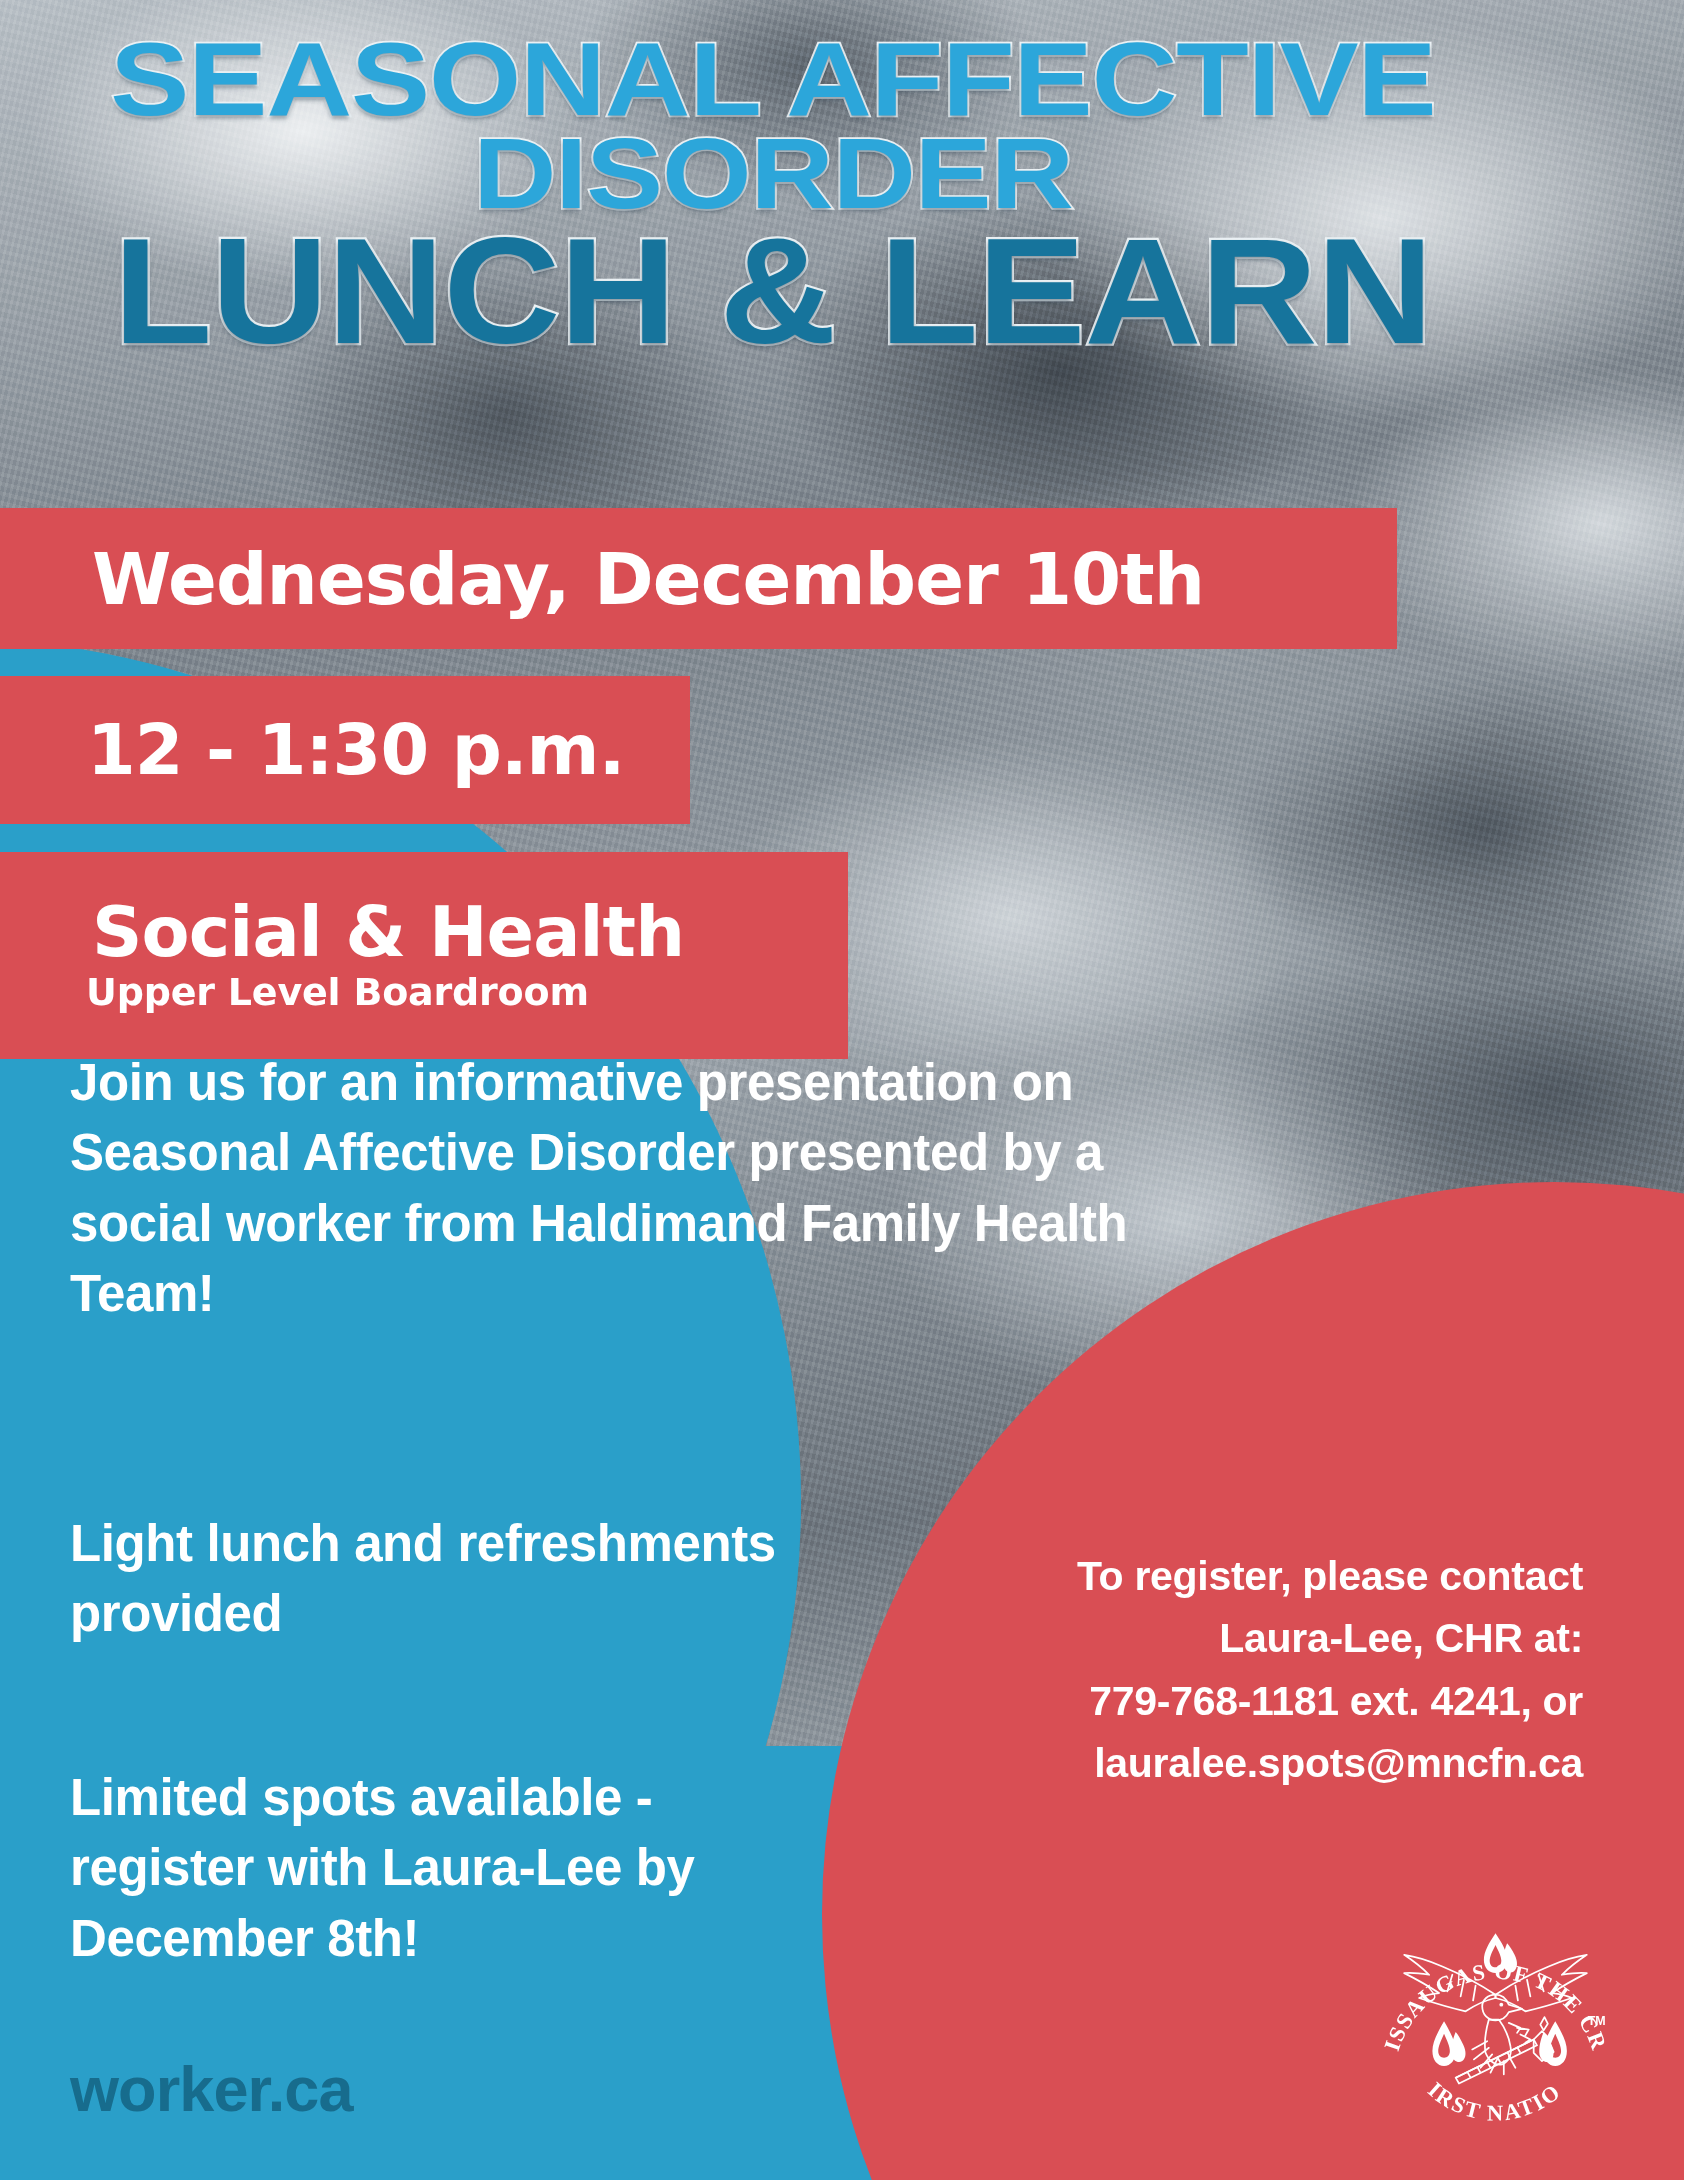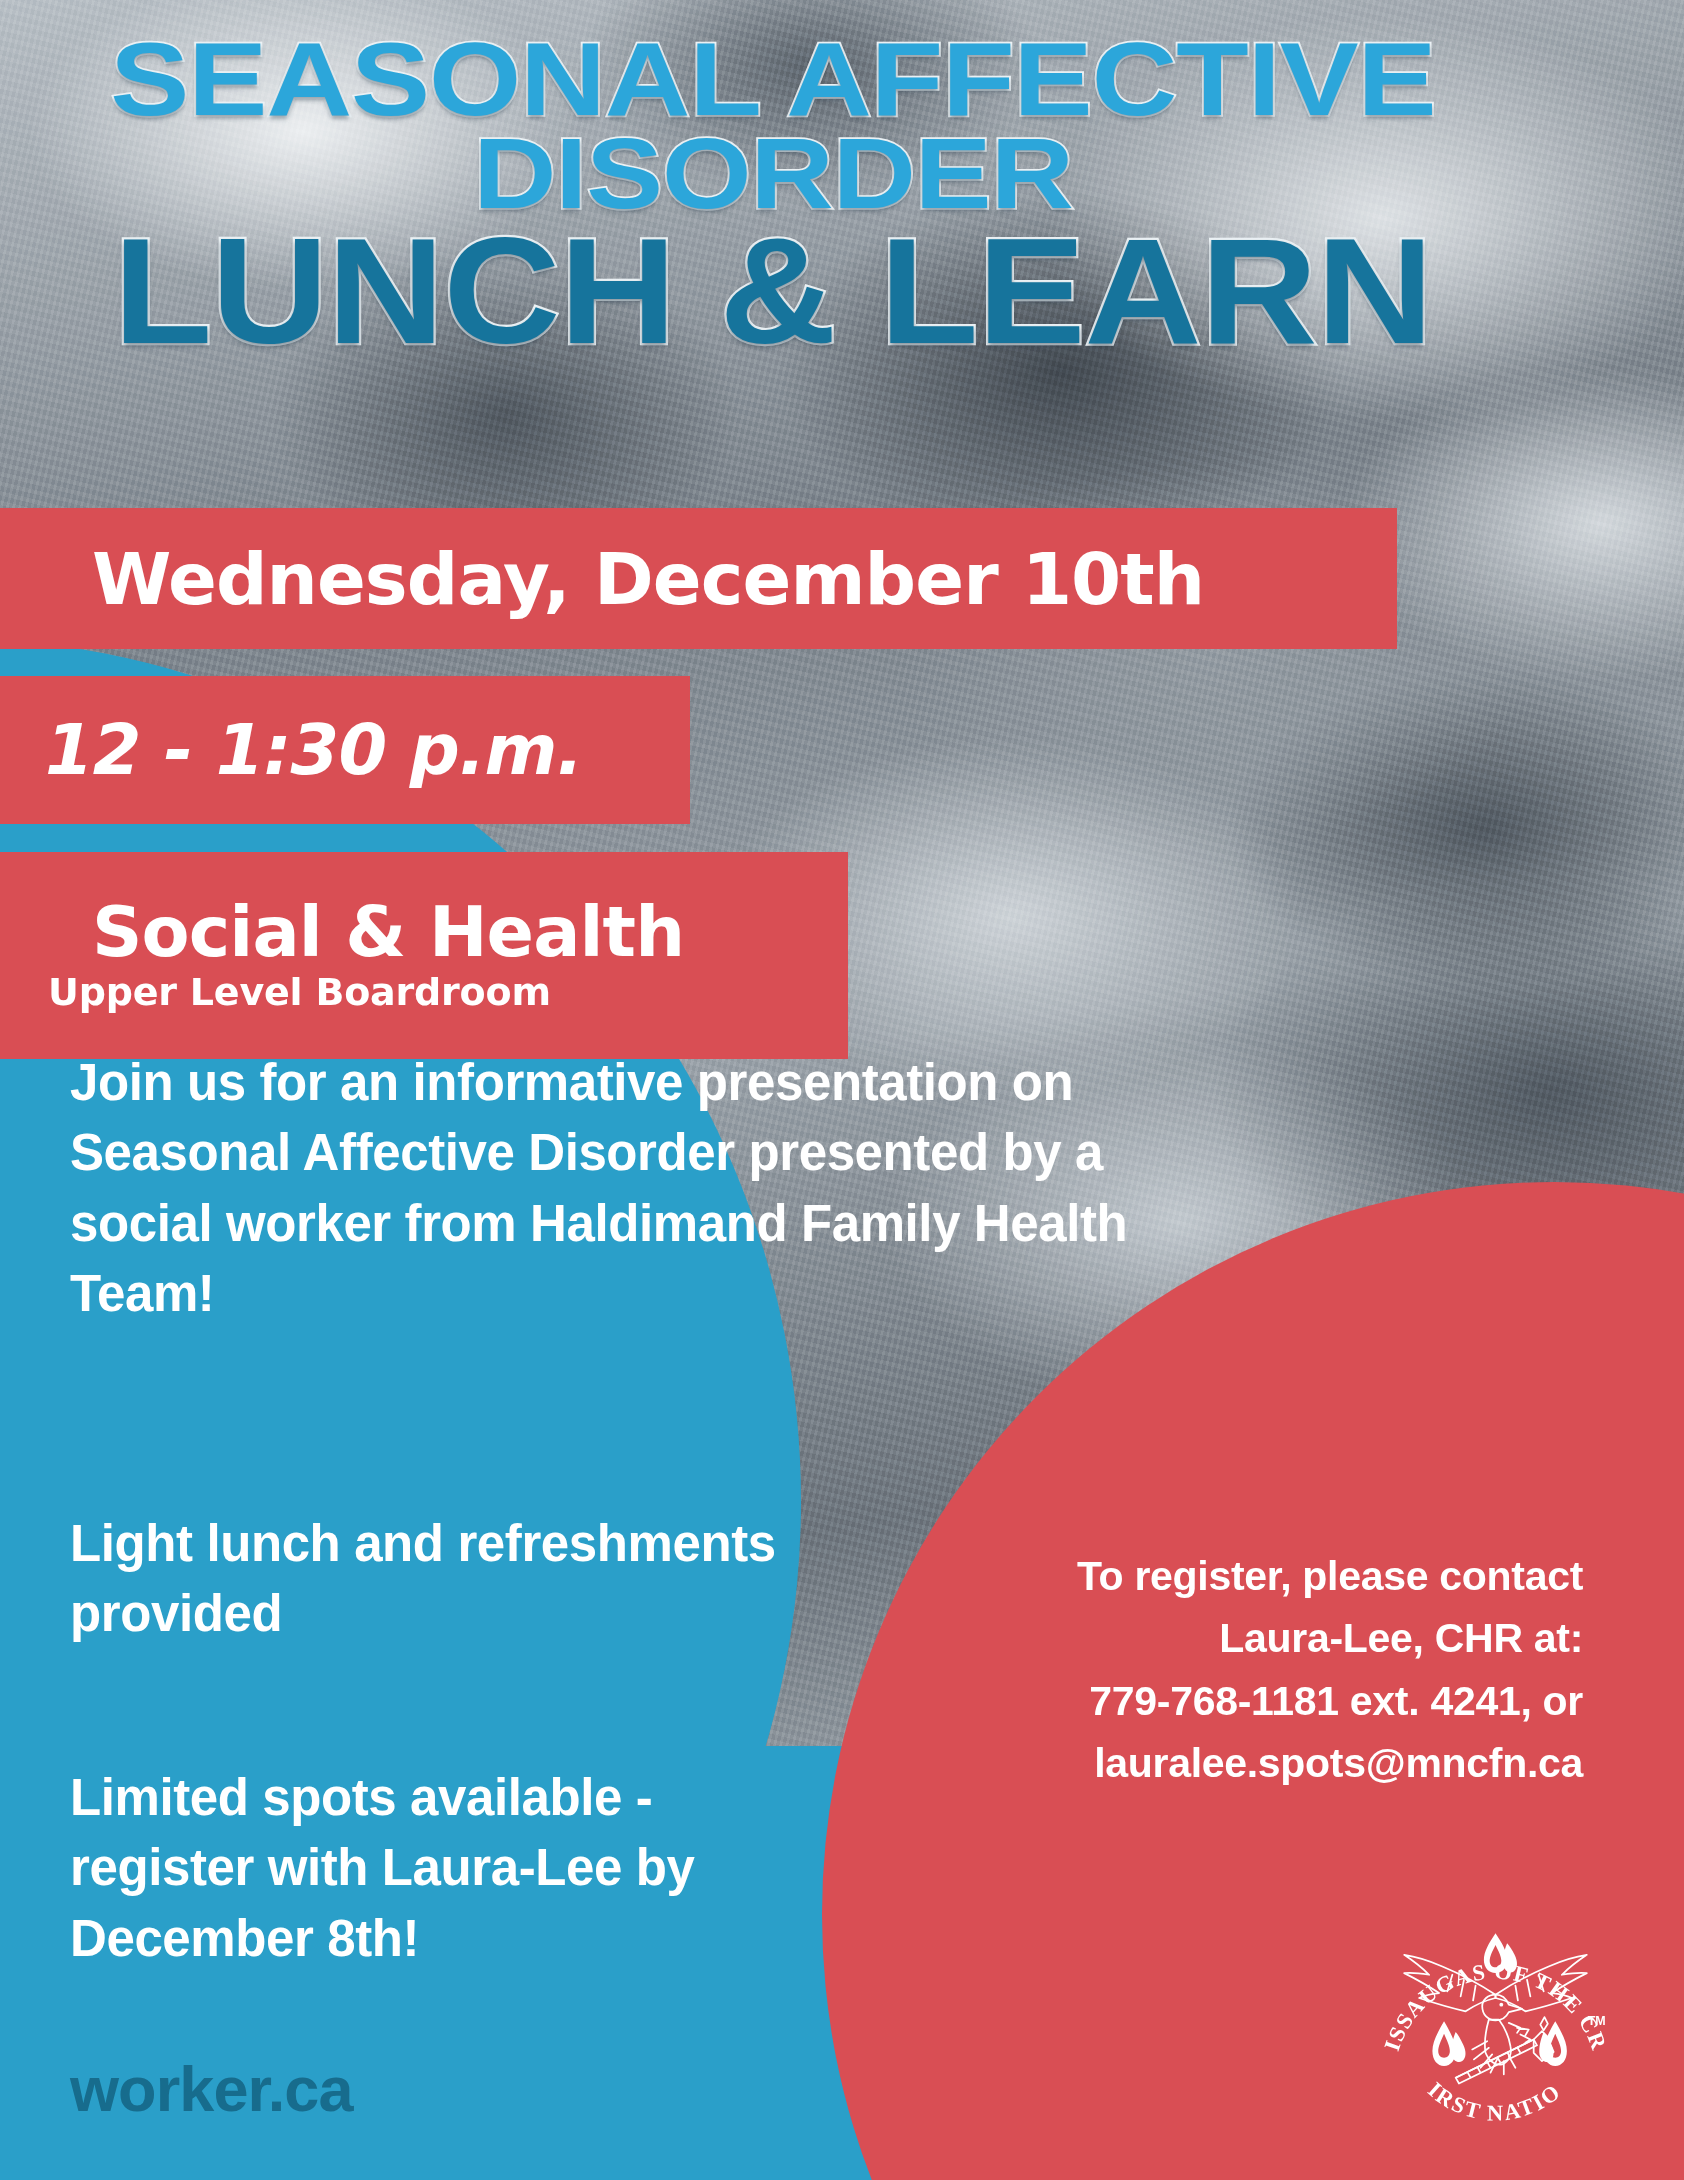--- a/index.html
+++ b/index.html
@@ -119,23 +119,23 @@
     display: flex;
     flex-direction: column;
     justify-content: center;
     margin-top: 12px;
   }
   .banner-date  { top: 496px; width: 1397px; height: 141px; }
   .banner-time  { top: 664px; width: 690px;  height: 148px; }
   .banner-place { top: 840px; width: 848px;  height: 207px; }
 
   .banner-date .b-main  { font-size: 72px; padding-left: 92px; letter-spacing: -0.9px; }
-  .banner-time .b-main  { font-size: 70px; padding-left: 45px; letter-spacing: -0.9px; font-style: italic; }
+  .banner-time .b-main  { font-size: 70px; padding-left: 87px; letter-spacing: -0.9px; }
   .banner-place .b-main { font-size: 70px; padding-left: 92px; letter-spacing: -0.9px; line-height: 1.0; }
-  .banner-place .b-sub  { font-size: 38px; padding-left: 48px; margin-top: 3.4px; letter-spacing: -0.2px; }
+  .banner-place .b-sub  { font-size: 38px; padding-left: 86px; margin-top: 3.4px; letter-spacing: -0.2px; }
 
   
   .body-copy {
     position: absolute;
     left: 70px;
     width: 1124px;
     color: #ffffff;
     font-family: "Liberation Sans Narrow", "Liberation Sans", sans-serif;
     font-weight: 700;
     font-size: 51px;

